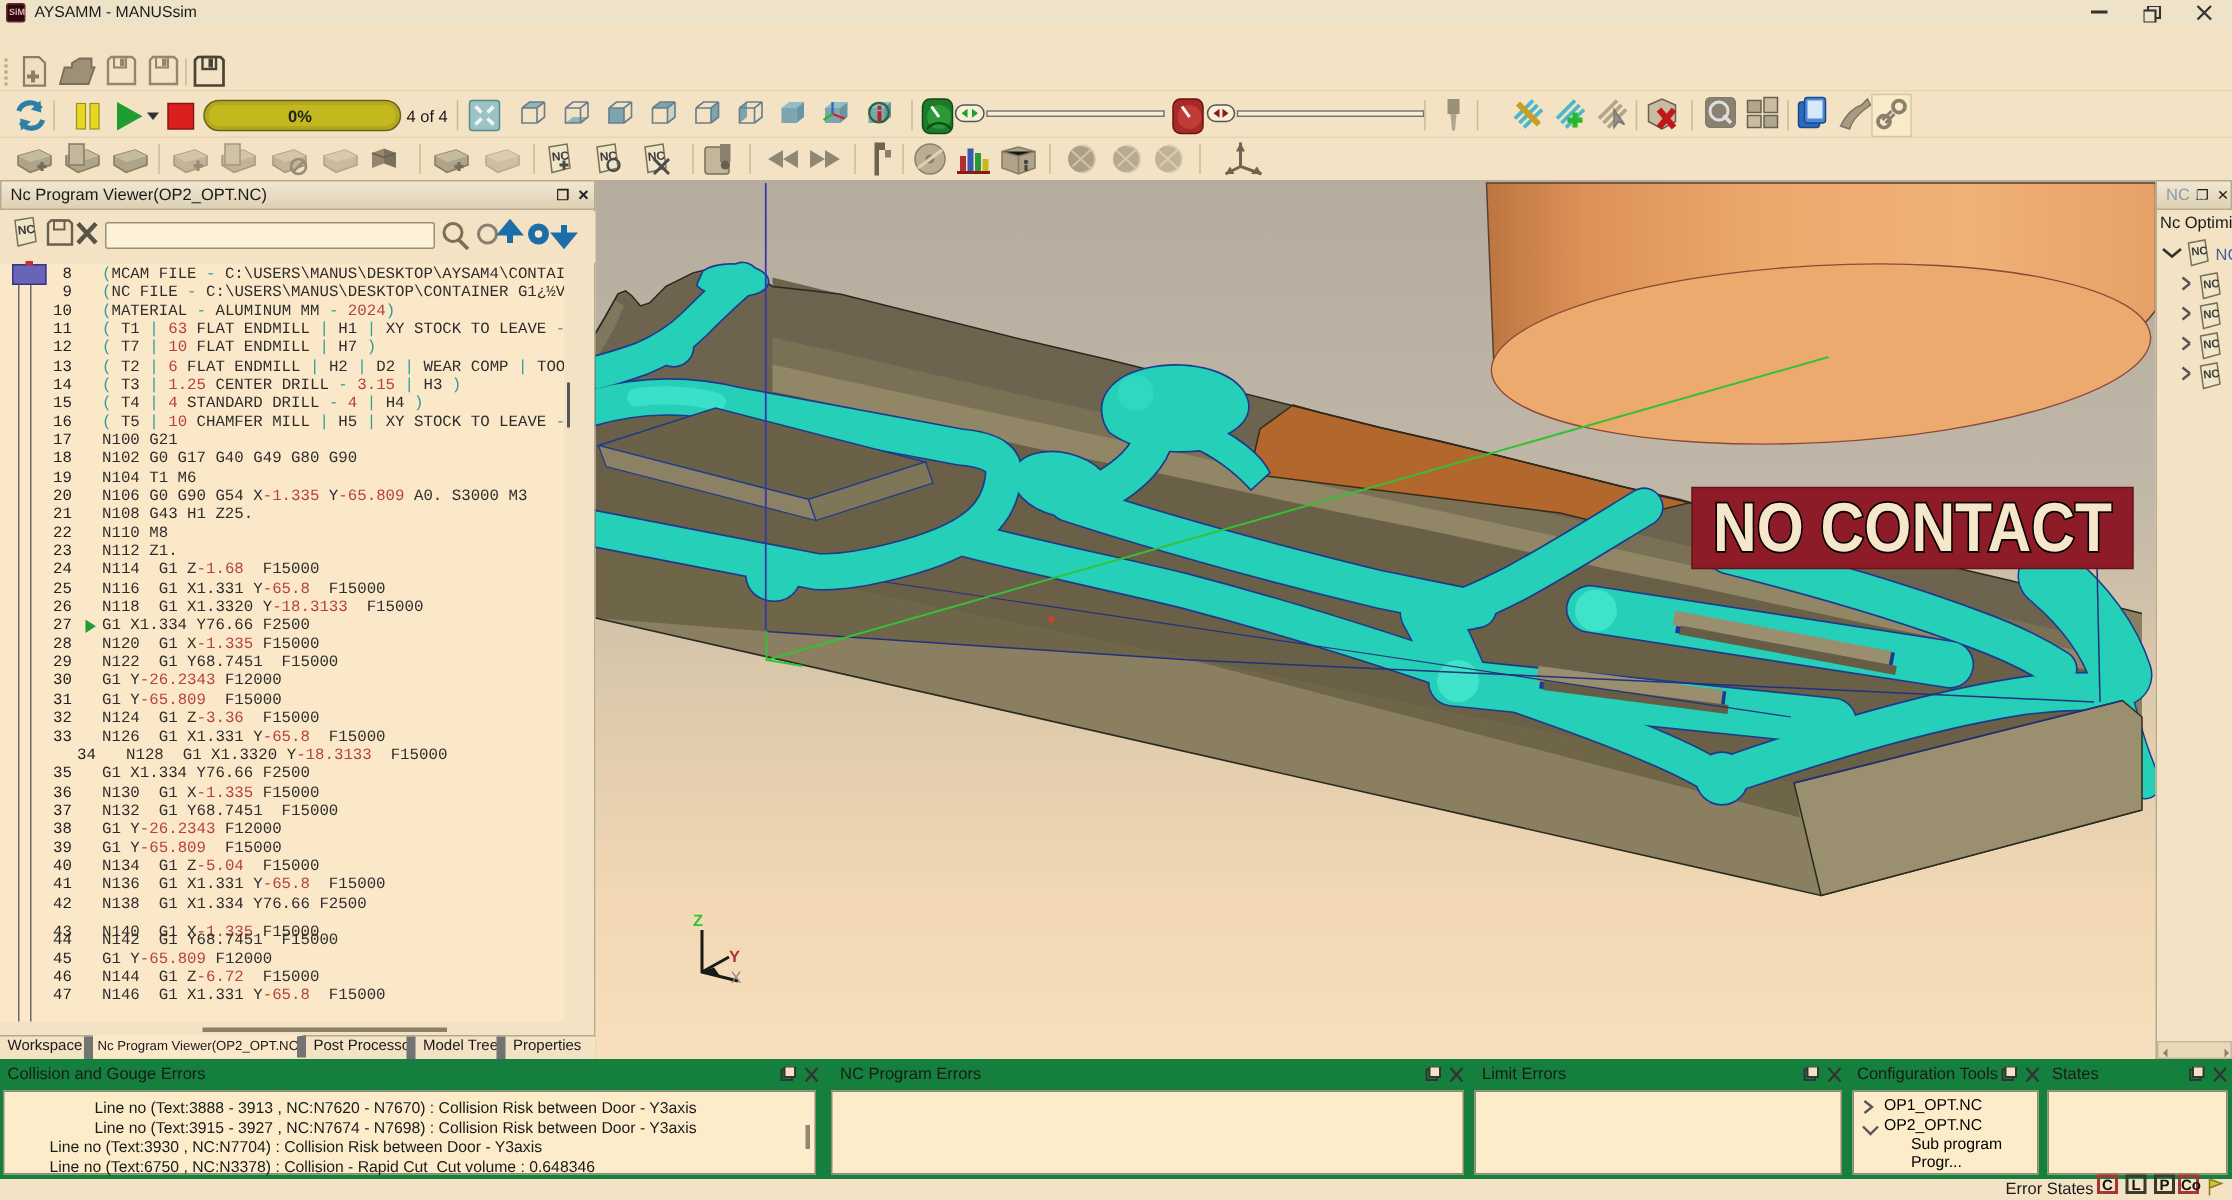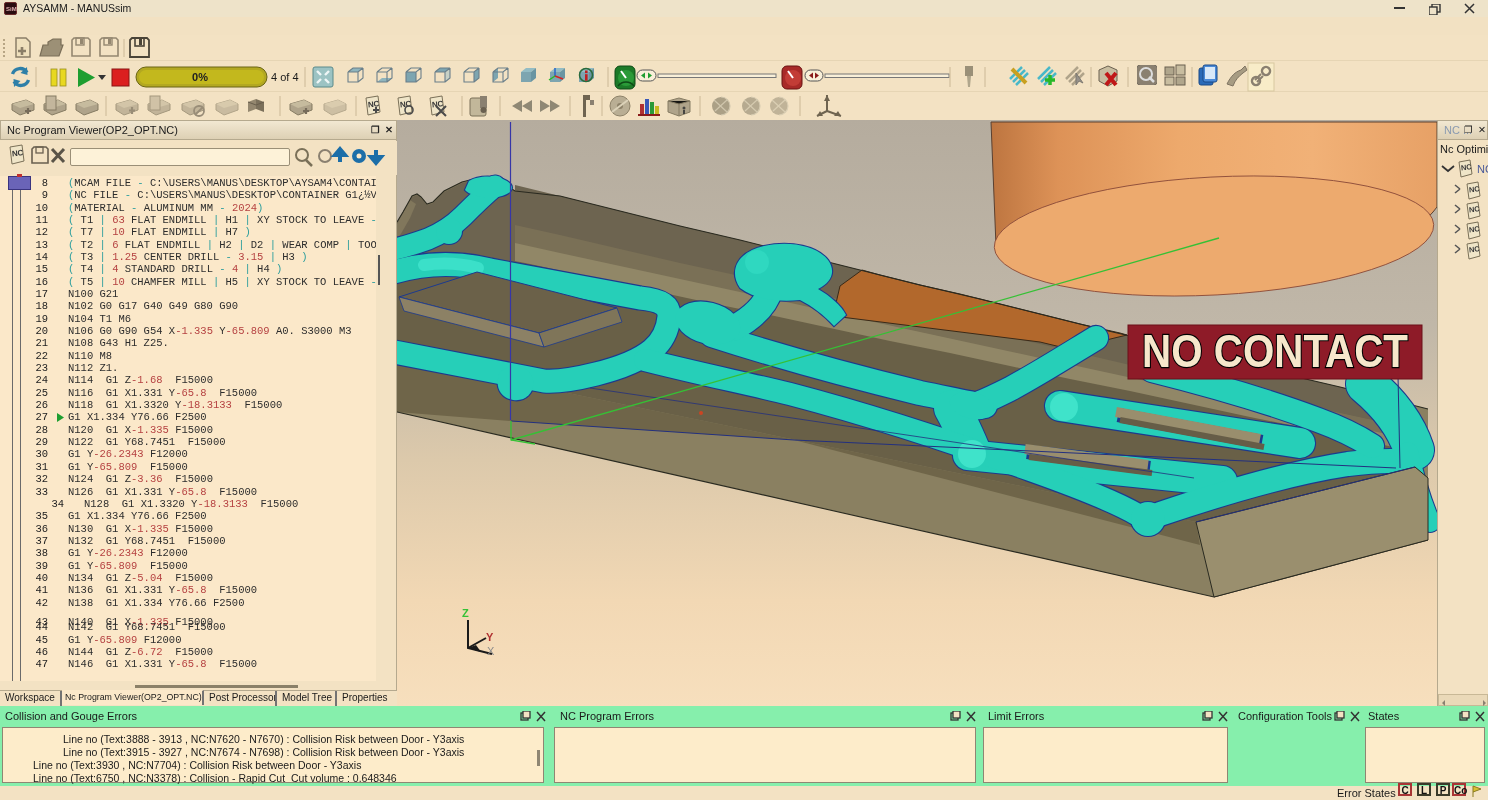--- a/index.html
+++ b/index.html
@@ -29,26 +29,26 @@
 #codearea { left:0; top:176px; width:376px; height:505px; background:#fbe8c9; overflow:hidden; }
 #gutterlines { left:12px; top:176px; width:9px; height:505px; border-left:1px solid #6a6a6a; border-right:1px solid #6a6a6a; }
 #bluemark { left:8px; top:176px; width:23px; height:14px; background:#6a64b8; border:1px solid #3a3480; }
 .cl { position:absolute; left:0; width:376px; height:12.34px; font-family:"Liberation Mono",monospace; font-size:10.5px; white-space:pre; color:#1b1b1b; }
 .cl .num { position:absolute; left:0; top:0; width:48px; text-align:right; color:#222; }
 .cl .code { position:absolute; left:68px; top:0; }
 .cm { color:#2d2d2d; }
 .tl { color:#2a9d9d; }
 .rd { color:#b54141; }
 #lptabs { left:0; top:690px; width:397px; height:16px; background:#f3e2c3; border-top:1px solid #b5a98e; }
-.ltab { position:absolute; top:0px; height:15px; font-size:10px; color:#1a1a1a; border-right:2px solid #737373; padding:1px 0 0 5px; overflow:hidden; white-space:nowrap; }
+.ltab { position:absolute; top:0px; height:15px; font-size:10px; color:#1a1a1a; border-right:6px solid #737373; padding:1px 0 0 5px; overflow:hidden; white-space:nowrap; }
 .ltab.active { background:#fbe8c9; border-top:1px solid #fbe8c9; margin-top:-1px; }
 
 #rpanel { left:1437px; top:120px; width:51px; height:586px; background:#f3e2c3; border-left:1px solid #b5a98e; }
 
-#docks { left:0; top:706px; width:1488px; height:80px; background:#86efac; }
+#docks { left:0; top:706px; width:1488px; height:80px; background:#15803d; }
 .dock { position:absolute; top:0; height:80px; }
 .dhead { position:absolute; left:0; top:4px; width:100%; height:16px; font-size:11px; color:#1a1a1a; }
 .dbody { position:absolute; left:2px; top:21px; right:2px; bottom:3px; background:#fdecca; border:1px solid #8f8673; }
 .eline { position:absolute; left:60px; font-size:10.5px; color:#1a1a1a; white-space:pre; }
 
 #statusbar { left:0; top:786px; width:1488px; height:14px; background:#f3e2c3; }
 .sbox { position:absolute; top:-3px; width:14px; height:13px; border:2px solid #3a3a2a; font-size:10px; font-weight:bold; text-align:center; color:#111; }
 .sbox.red { border-color:#a83434; }
 </style>
 </head>
@@ -651,20 +651,29 @@
     </div>
     <div class="dock" style="left:1233px; width:128px;">
       <div class="dhead">
           <span style="position:absolute;left:5px;">Configuration Tools</span>
         <svg style="position:absolute;left:101px;top:1px;" width="26" height="12">
             <rect x="1" y="2" width="7" height="7" fill="none" stroke="#333" stroke-width="1.3"></rect>
             <rect x="3" y="0" width="7" height="7" fill="#f3e2c3" stroke="#333" stroke-width="1.3"></rect>
             <path d="M17,1 L25,10 M25,1 L17,10" stroke="#333" stroke-width="1.5"></path>
           </svg>
       </div>
+      <div class="dbody">
+        <svg style="position:absolute;left:4px;top:4px;" width="14" height="30">
+            <path d="M3,2 L8,6 L3,10" fill="none" stroke="#555" stroke-width="1.6"></path>
+            <path d="M2,19 L7,24 L12,19" fill="none" stroke="#555" stroke-width="1.6"></path>
+          </svg>
+        <div style="position:absolute;left:20px;top:3px;font-size:10.5px;">OP1_OPT.NC</div>
+        <div style="position:absolute;left:20px;top:16px;font-size:10.5px;">OP2_OPT.NC</div>
+        <div style="position:absolute;left:38px;top:29px;font-size:10.5px;">Sub program Progr...</div>
+      </div>
     </div>
     <div class="dock" style="left:1363px; width:125px;">
       <div class="dhead">
           <span style="position:absolute;left:5px;">States</span>
         <svg style="position:absolute;left:96px;top:1px;" width="26" height="12">
             <rect x="1" y="2" width="7" height="7" fill="none" stroke="#333" stroke-width="1.3"></rect>
             <rect x="3" y="0" width="7" height="7" fill="#f3e2c3" stroke="#333" stroke-width="1.3"></rect>
             <path d="M17,1 L25,10 M25,1 L17,10" stroke="#333" stroke-width="1.5"></path>
           </svg>
       </div>

